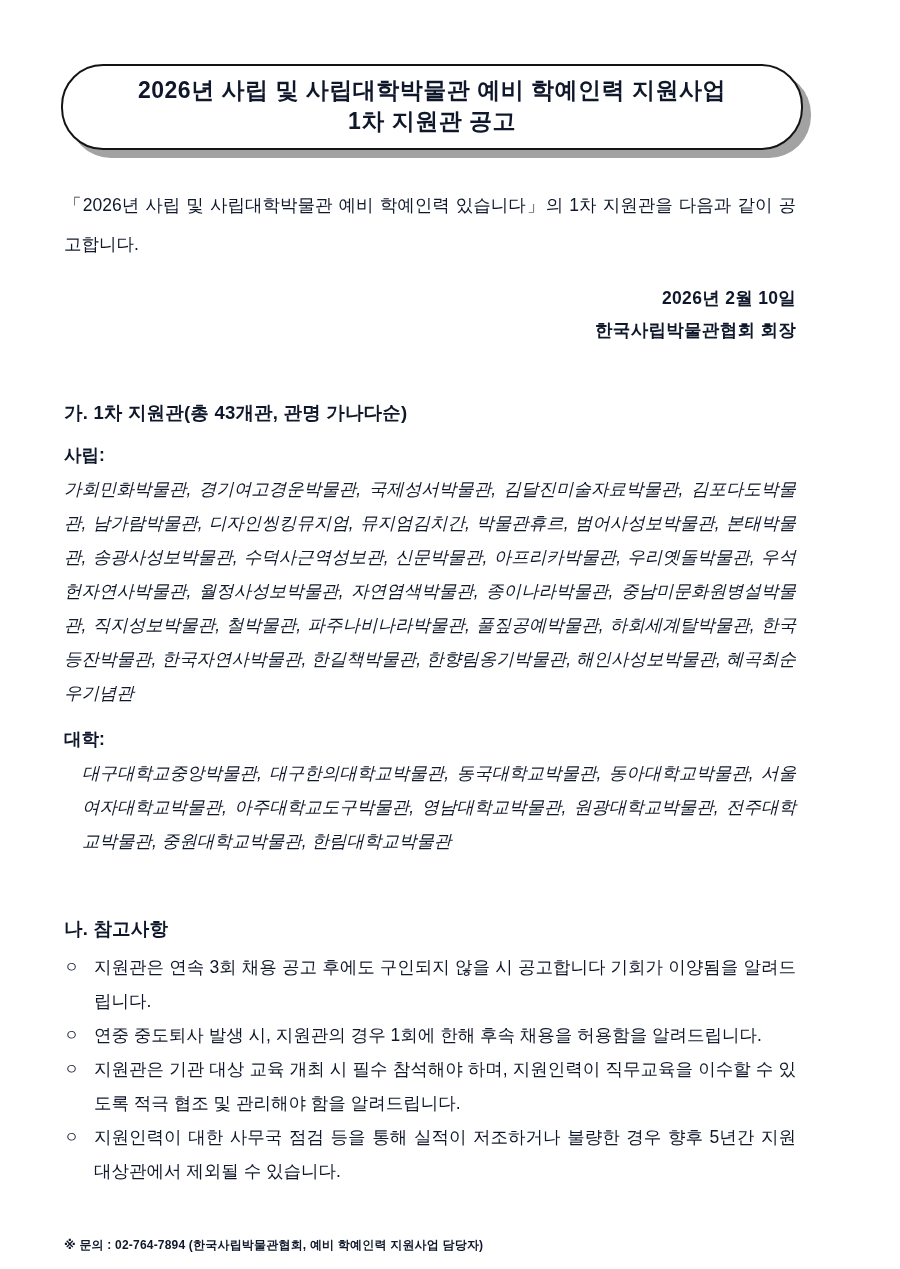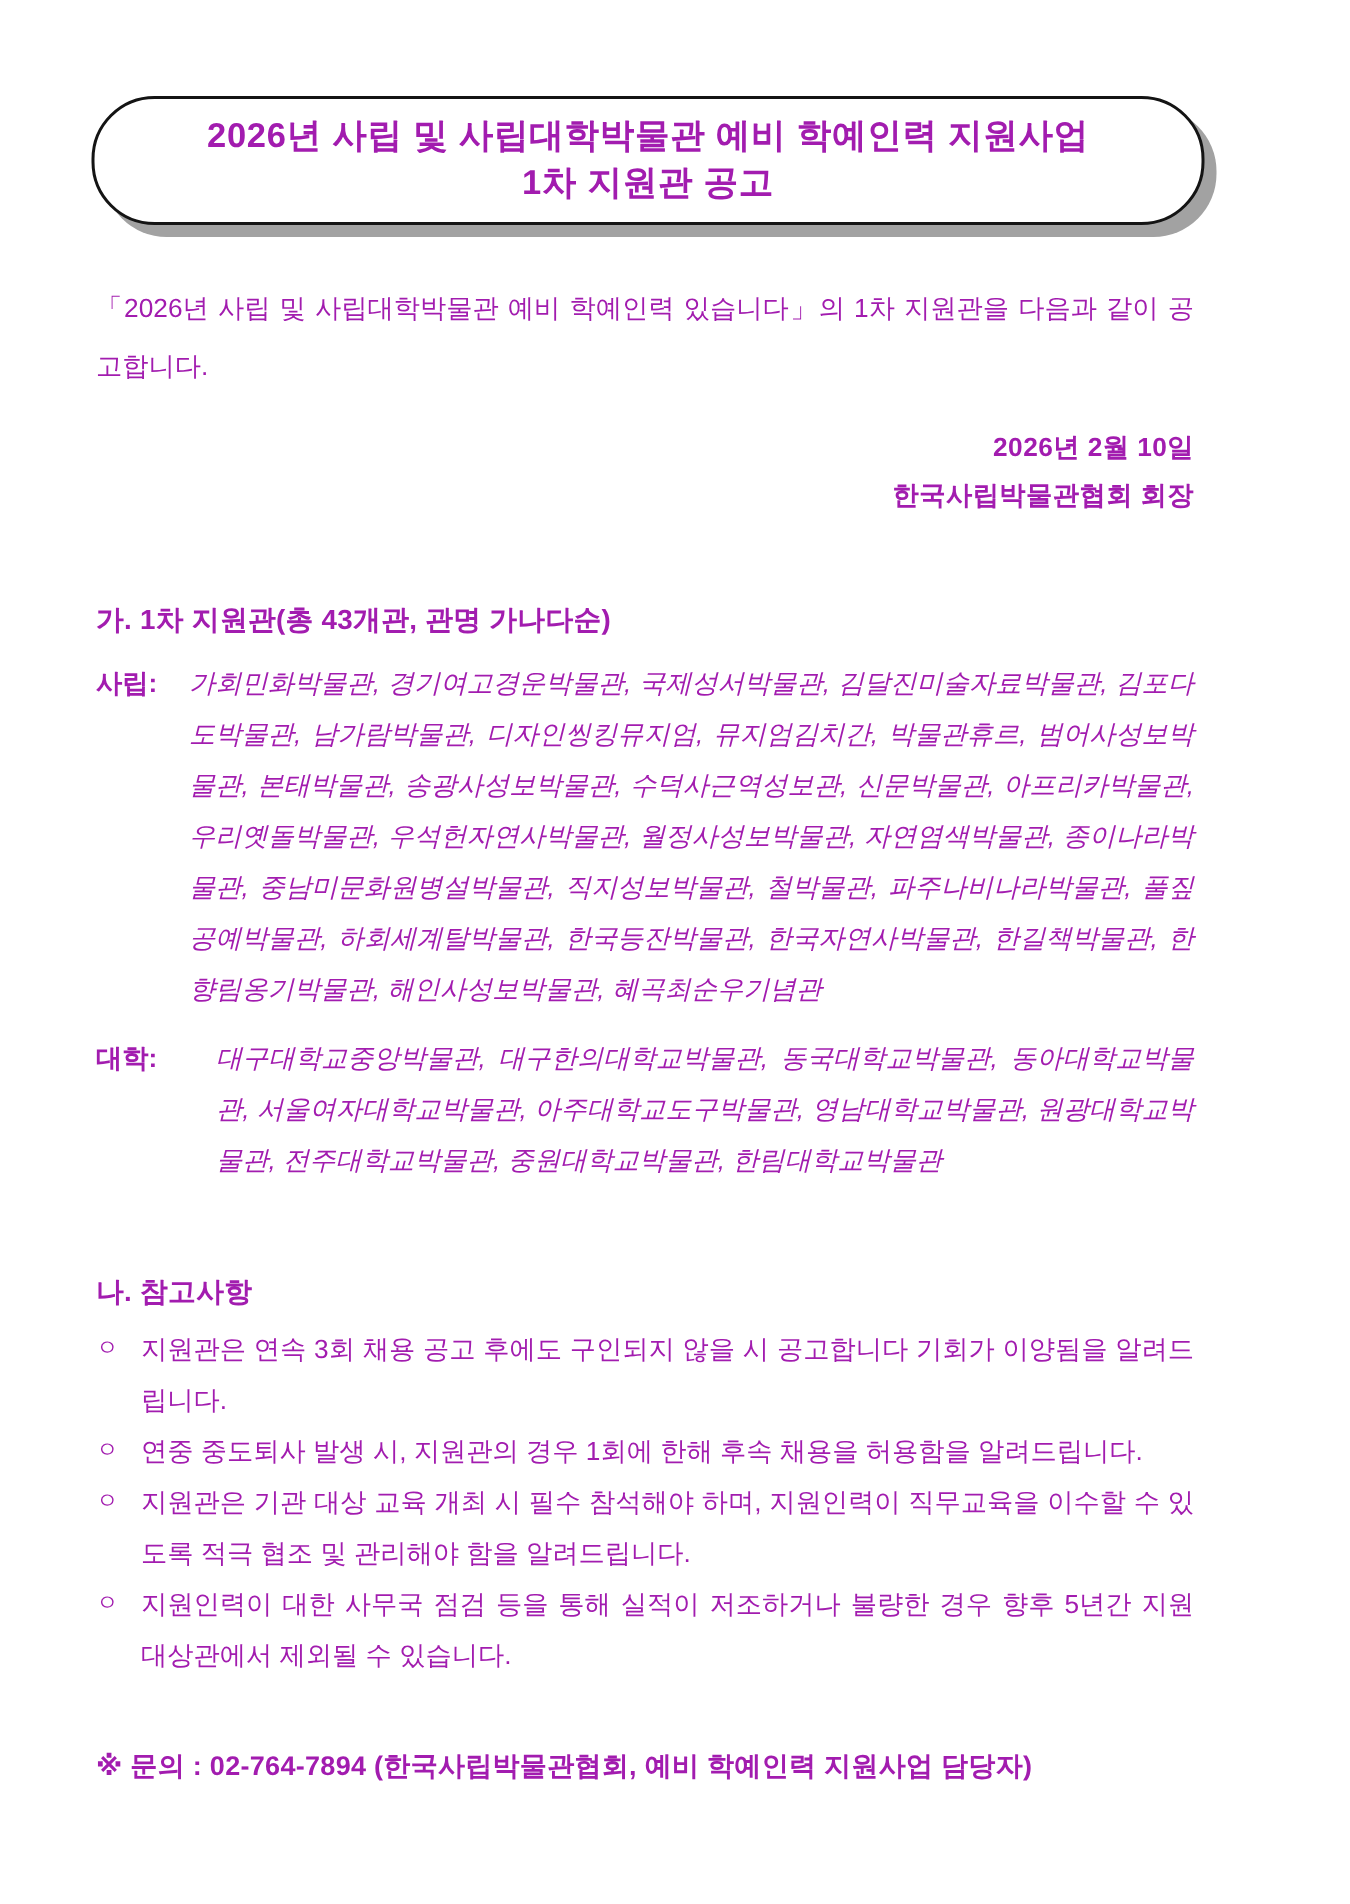--- a/index.html
+++ b/index.html
@@ -5,21 +5,21 @@
   html, body {
     margin: 0;
     padding: 0;
     background: #ffffff;
   }
   .page {
     position: relative;
     width: 900px;
     height: 1269px;
     background: #ffffff;
-    color: #a21caf;
+    color: #0f172a;
     font-family: "Liberation Sans", "DejaVu Sans", sans-serif;
     box-sizing: border-box;
     padding: 64px 104px 0 64px;
     overflow: hidden;
   }
   .title-box {
     box-sizing: border-box;
     width: calc(100% + 10px);
     margin-left: -3px;
     border: 2.5px solid #141414;
@@ -56,20 +56,21 @@
     letter-spacing: 0.2px;
   }
   .heading-a { margin-top: 54px; }
   .heading-b { margin-top: 58px; }
 
   .group-row {
     display: flex;
     margin-top: 12px;
     font-size: 17.5px;
     line-height: 34px;
+    flex-direction: column;
   }
   .group-row.university { }
   .group-label {
     flex: none;
     width: 62px;
     font-weight: bold;
   }
   .group-text {
     flex: 1;
     text-align: justify;
@@ -89,21 +90,21 @@
     font-size: 15px;
   }
   .bullet-text {
     flex: 1;
     text-align: justify;
   }
 
   .footer-contact {
     margin-top: 42px;
     font-weight: bold;
-    font-size: 18px;
+    font-size: 12px;
     line-height: 30px;
     letter-spacing: 0.2px;
   }
 </style>
 </head>
 <body>
 
 <div class="page">
 
   <div class="title-box">

